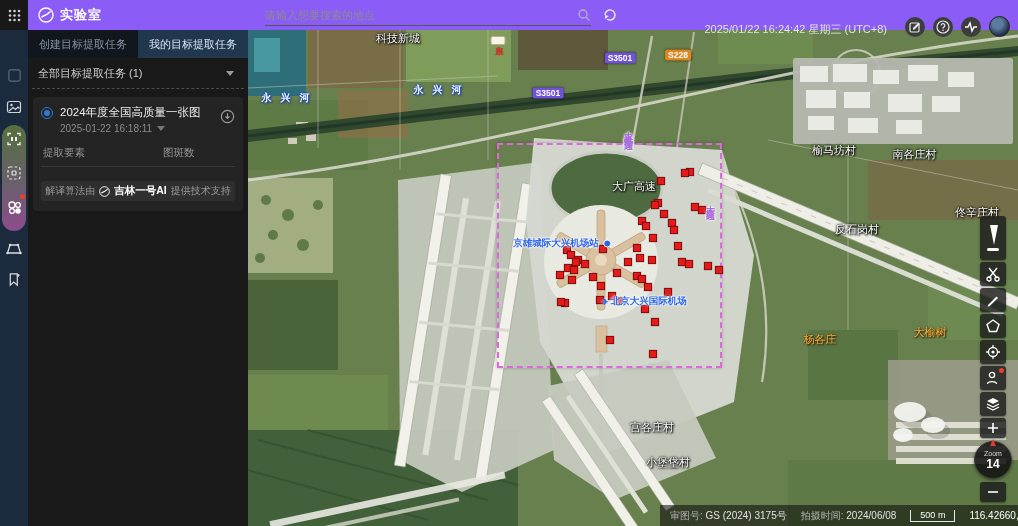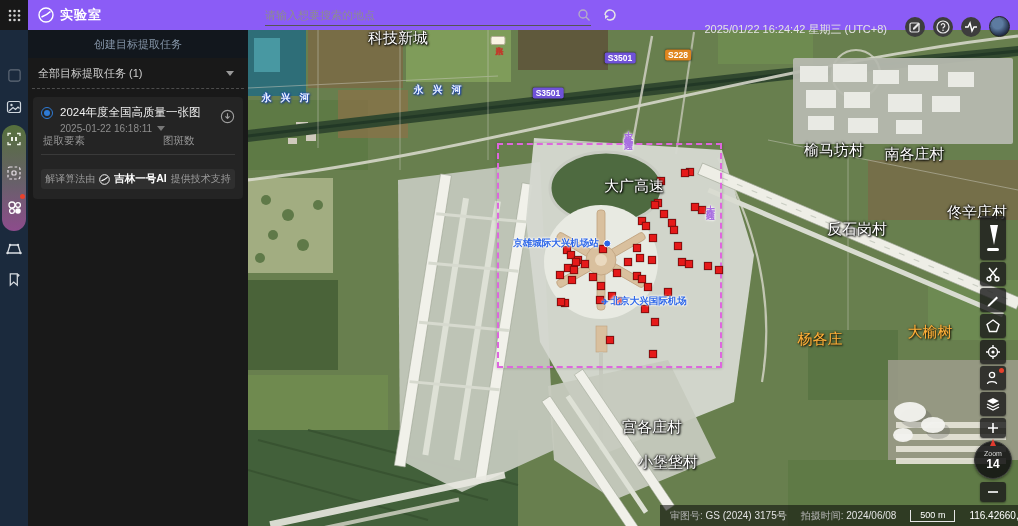--- a/index.html
+++ b/index.html
@@ -45,39 +45,39 @@
   .caret{width:0;height:0;border-left:4px solid transparent;border-right:4px solid transparent;border-top:5px solid #9a9a9a}
   .dashsep{border-top:1px dashed #4d4d4d;margin:0 4px}
   .card{margin:8px 5px 0 5px;background:#242424;border-radius:4px;padding:8px 8px 10px 8px}
   .cardhead{display:flex;align-items:flex-start;gap:7px;position:relative}
   .radio{margin-top:2px;width:12px;height:12px;border-radius:50%;border:1.5px solid #2e7bd6;
     display:flex;align-items:center;justify-content:center;flex:0 0 auto;cursor:pointer}
   .radio i{width:6px;height:6px;border-radius:50%;background:#2e7bd6}
   .ctitle{font-size:11.5px;color:#f0f0f0;line-height:14px}
   .ctime{font-size:10px;color:#8d8d8d;margin-top:4px;display:flex;align-items:center;gap:5px;cursor:pointer}
   .dl{position:absolute;right:0;top:4px;width:15px;height:15px;cursor:pointer;opacity:.8}
-  .thead{display:flex;margin-top:0;font-size:10.5px;color:#969696;padding:0 2px}
+  .thead{display:flex;margin-top:12px;font-size:10.5px;color:#969696;padding:0 2px}
   .thead .c1{flex:1}.thead .c2{width:70px}
   .tdiv{border-top:1px solid #3a3a3a;margin:6px 0 0 0}
   .trow{display:flex;align-items:center;margin-top:9px;font-size:11px;padding:0 2px}
   .trow .c1{flex:1;color:#f2f2f2}
   .trow .c2{width:70px;color:#c3c3c3}
   .swatch{width:11px;height:11px;background:#e31a1a;border:1px solid #9e0f0f;cursor:pointer}
   .powered{margin-top:14px;background:#2f2f2f;border-radius:3px;height:20px;display:flex;align-items:center;
     justify-content:center;gap:4px;font-size:10px;color:#9a9a9a;white-space:nowrap}
   .powered .pb{color:#fff;font-weight:bold;font-size:10.5px}
   .plogo{width:11px;height:11px}
 
   
   .map{position:absolute;top:30px;left:248px;width:770px;height:496px;background:#66814e;overflow:hidden;cursor:grab}
   .terrain{position:absolute;inset:0;width:100%;height:100%}
   .aoi{position:absolute;border:2px dashed #de66de;box-shadow:0 0 3px rgba(0,0,0,.25)}
   .det{position:absolute;width:8px;height:8px;background:#e51a1a;border:1px solid #8d0d0d;
     transform:translate(-50%,-50%);box-shadow:0 0 1px rgba(0,0,0,.6)}
-  .mlabel{position:absolute;transform:translate(-50%,-50%);white-space:nowrap;font-size:15px;z-index:5;pointer-events:none}
+  .mlabel{position:absolute;transform:translate(-50%,-50%);white-space:nowrap;font-size:11px;z-index:5;pointer-events:none}
   .t-white{color:#fff;text-shadow:0 0 2px #000,0 0 3px #000,1px 1px 2px #000}
   .t-blue{color:#2c66e8;font-weight:bold;font-size:9.5px;
     text-shadow:0 0 2px #fff,0 0 2px #fff,0 0 3px #fff;display:flex;align-items:center;gap:2px}
   .t-orange{color:#ffb03a;text-shadow:0 0 2px #4a3000,1px 1px 2px #000}
   .t-river{color:#eef4ff;font-weight:bold;font-size:10px;letter-spacing:9px;
     text-shadow:0 0 2px #1a49c4,0 0 2px #1a49c4,1px 1px 2px #12308a}
   .t-vroad{writing-mode:vertical-rl;color:#a86fe0;font-weight:bold;font-size:9px;letter-spacing:2px;
     text-shadow:0 0 2px #fff,0 0 3px #fff}
   .t-vsign{writing-mode:vertical-rl;background:#faf4e4;color:#c03c2c;border:1px solid #b4ad96;
     border-radius:2px;padding:2px 1px;font-size:8px;font-weight:bold;letter-spacing:1px;transform:translate(-50%,0)}
@@ -228,20 +228,21 @@
     <svg class="ic" width="15" height="15" viewBox="0 0 16 16">
       <path d="M3.5,2 H11 V14 L7.2,10.8 L3.5,14 Z" fill="none" stroke="#d9dde2" stroke-width="1.3"></path>
       <path d="M12,2 L12,5 M10.5,3.5 L13.5,3.5" stroke="#d9dde2" stroke-width="1.2"></path>
     </svg>
   </div>
 </nav>
 
 <aside class="panel">
   <div class="tabs">
     <div class="tab inactive">创建目标提取任务</div>
+    <div class="tab active">我的目标提取任务</div>
   </div>
   <div class="filterrow">
     <span>全部目标提取任务 (1)</span>
     <span class="caret"></span>
   </div>
   <div class="dashsep"></div>
 
   <div class="card">
     <div class="cardhead">
       <span class="radio">

